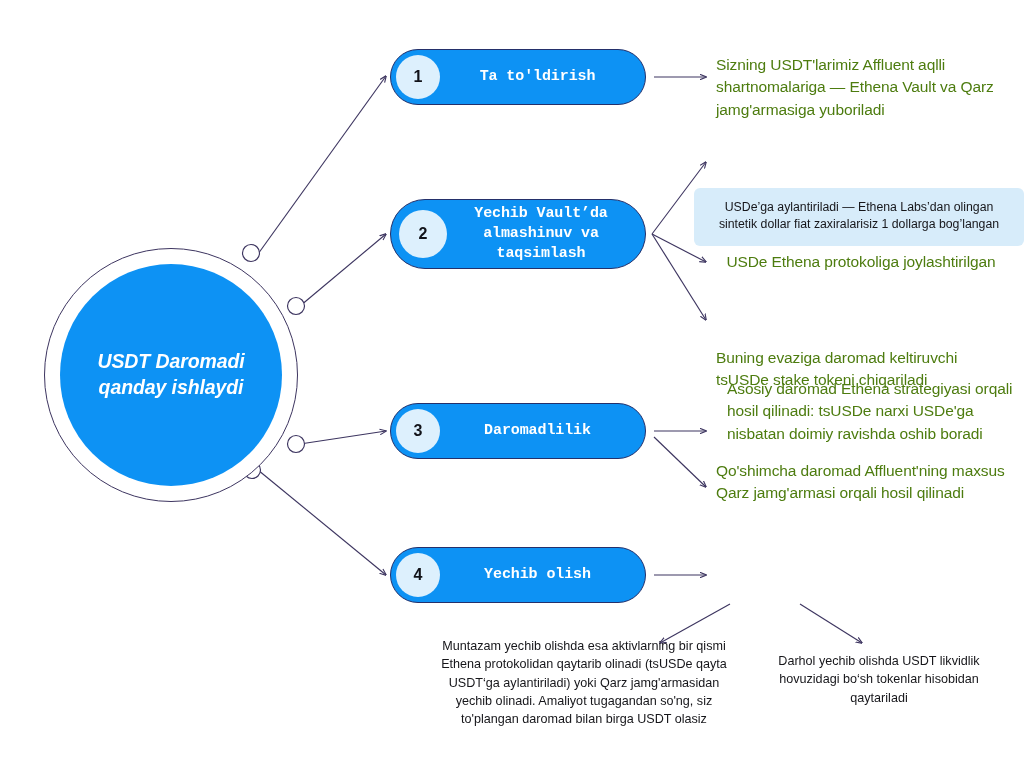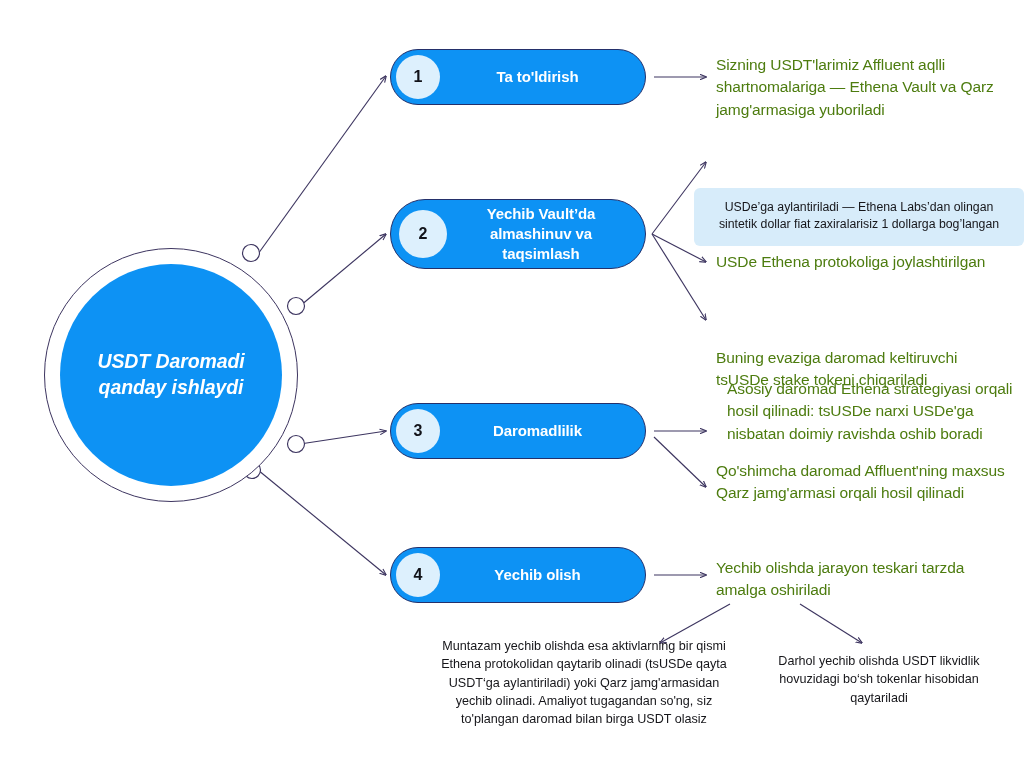--- a/index.html
+++ b/index.html
@@ -100,36 +100,37 @@
   }
   .pill .pill-label {
     flex: 1 1 auto;
     text-align: center;
     color: #ffffff;
     font-size: 15px;
     font-weight: 700;
     line-height: 1.32;
     padding: 0 14px 0 4px;
     letter-spacing: -0.1px;
+    font-family: Liberation Mono, monospace;
   }
   #pill-1 { left: 390px; top: 49px; }
   #pill-2 { left: 390px; top: 199px; }
   #pill-3 { left: 390px; top: 403px; }
   #pill-4 { left: 390px; top: 547px; }
   
   .note {
     position: absolute;
     font-size: 15.5px;
     line-height: 1.45;
     color: #4d7c0f;
     letter-spacing: -0.1px;
   }
   #note-1 { left: 716px; top: 54px;  width: 296px; }
   #note-2 { left: 716px; top: 150px; width: 296px; }
-  #note-3 { left: 716px; top: 251px; width: 290px; }
+  #note-3 { left: 716px; top: 251px; width: 290px; text-align: center; }
   #note-4 { left: 716px; top: 306px; width: 292px; margin-top: 41px; }
   #note-5 { left: 716px; top: 378px; width: 292px; margin-left: 11px; }
   #note-6 { left: 716px; top: 460px; width: 292px; }
   #note-7 { left: 716px; top: 557px; width: 296px; }
   
   .callout {
     position: absolute;
     left: 694px;
     top: 188px;
     width: 330px;
@@ -224,18 +225,17 @@
   </div>
 
   <div class="note" id="note-1">Sizning USDT'larimiz Affluent aqlli shartnomalariga — Ethena Vault va Qarz jamg'armasiga yuboriladi</div>
 
   <div class="callout">USDe’ga aylantiriladi — Ethena Labs’dan olingan sintetik dollar fiat zaxiralarisiz 1 dollarga bog’langan</div>
 
   <div class="note" id="note-3">USDe Ethena protokoliga joylashtirilgan</div>
   <div class="note" id="note-4">Buning evaziga daromad keltiruvchi tsUSDe stake tokeni chiqariladi</div>
   <div class="note" id="note-5">Asosiy daromad Ethena strategiyasi orqali hosil qilinadi: tsUSDe narxi USDe'ga nisbatan doimiy ravishda oshib boradi</div>
   <div class="note" id="note-6">Qo'shimcha daromad Affluent'ning maxsus Qarz jamg'armasi orqali hosil qilinadi</div>
-  <div class="note" id="note-7">Yechib olishda jarayon teskari tarzda amalga oshiriladi</div>
 
   <div class="bottom-note" id="bnote-left">Muntazam yechib olishda esa aktivlarning bir qismi Ethena protokolidan qaytarib olinadi (tsUSDe qayta USDT‘ga aylantiriladi) yoki Qarz jamg'armasidan yechib olinadi. Amaliyot tugagandan so'ng, siz to'plangan daromad bilan birga USDT olasiz</div>
   <div class="bottom-note" id="bnote-right">Darhol yechib olishda USDT likvidlik hovuzidagi bo‘sh tokenlar hisobidan qaytariladi</div>
 
 </div>
 
 </body></html>

